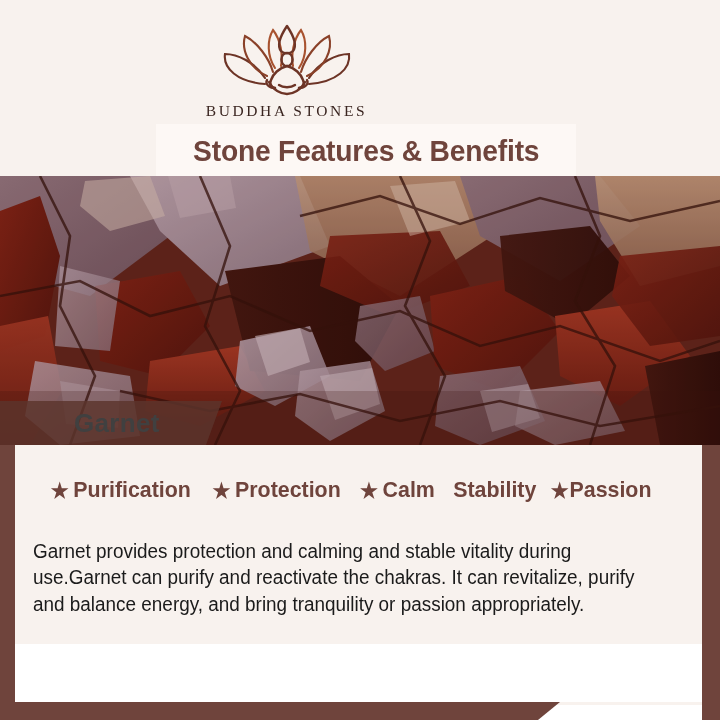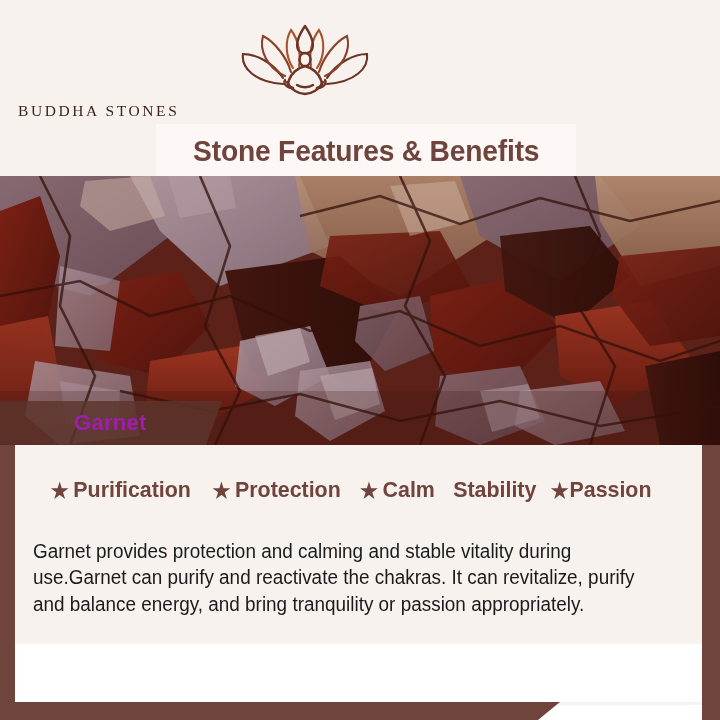--- a/index.html
+++ b/index.html
@@ -76,22 +76,21 @@
     top: 0;
     width: 720px;
     height: 176px;
     background: #f8f2ee;
   }
   .logo-wrap {
     position: absolute;
     left: 0;
     top: 18px;
     width: 573px;
-    text-align: left;
-    margin-left: 18px;
+    text-align: center;
   }
   .logo-mark {
     display: block;
     margin: 0 auto;
   }
   .logo-word {
     display: block;
     margin-top: 2px;
     font-family: "Liberation Serif", serif;
     font-size: 15.5px;
@@ -140,22 +139,22 @@
     top: 401px;
     width: 222px;
     height: 44px;
     background: rgba(92, 52, 44, 0.82);
     clip-path: polygon(0 0, 100% 0, calc(100% - 16px) 100%, 0 100%);
     display: flex;
     align-items: center;
   }
   .name-text {
     margin-left: 74px;
-    color: #a21caf;
-    font-size: 22px;
+    color: #404040;
+    font-size: 26px;
     font-weight: 700;
     letter-spacing: 0.3px;
   }
 
   
   .content {
     position: absolute;
     left: 15px;
     top: 445px;
     width: 687px;

